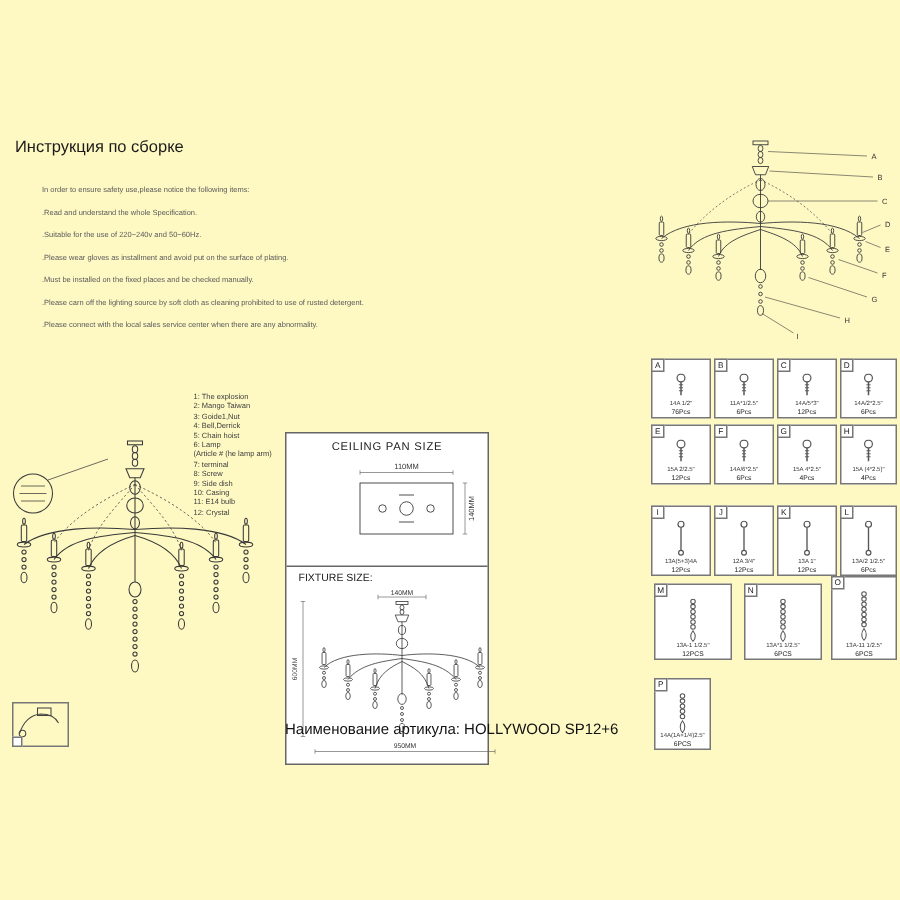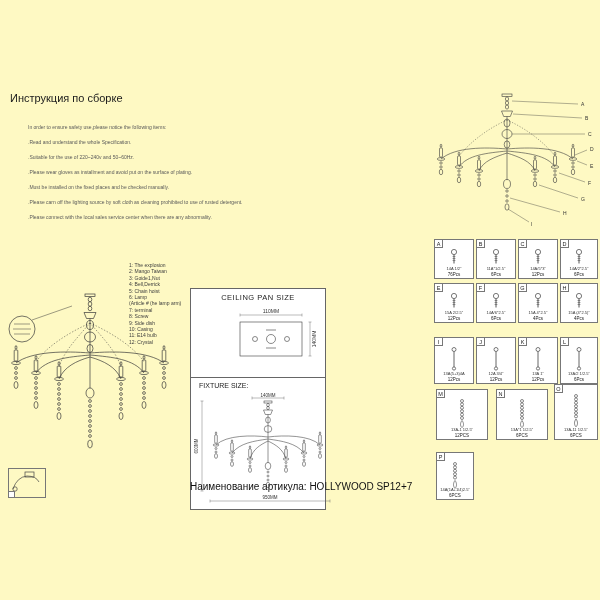--- a/index.html
+++ b/index.html
@@ -587,15 +587,15 @@
     <svg width="34" height="26" viewBox="0 0 34 26">
       <g fill="none" stroke="#444" stroke-width="0.7">
         <path d="M4,20 Q8,8 18,7 Q27,7 30,13"></path>
         <rect x="16" y="3" width="9" height="5"></rect>
         <circle cx="6" cy="20" r="2.2"></circle>
       </g>
     </svg>
     <span class="corner-chip"></span>
   </div>
 
-  <div class="abs caption">Наименование артикула: HOLLYWOOD SP12+7</div>
+  <div class="abs caption">Наименование артикула: HOLLYWOOD SP12+6</div>
 
 </div>
 
 </body></html>

